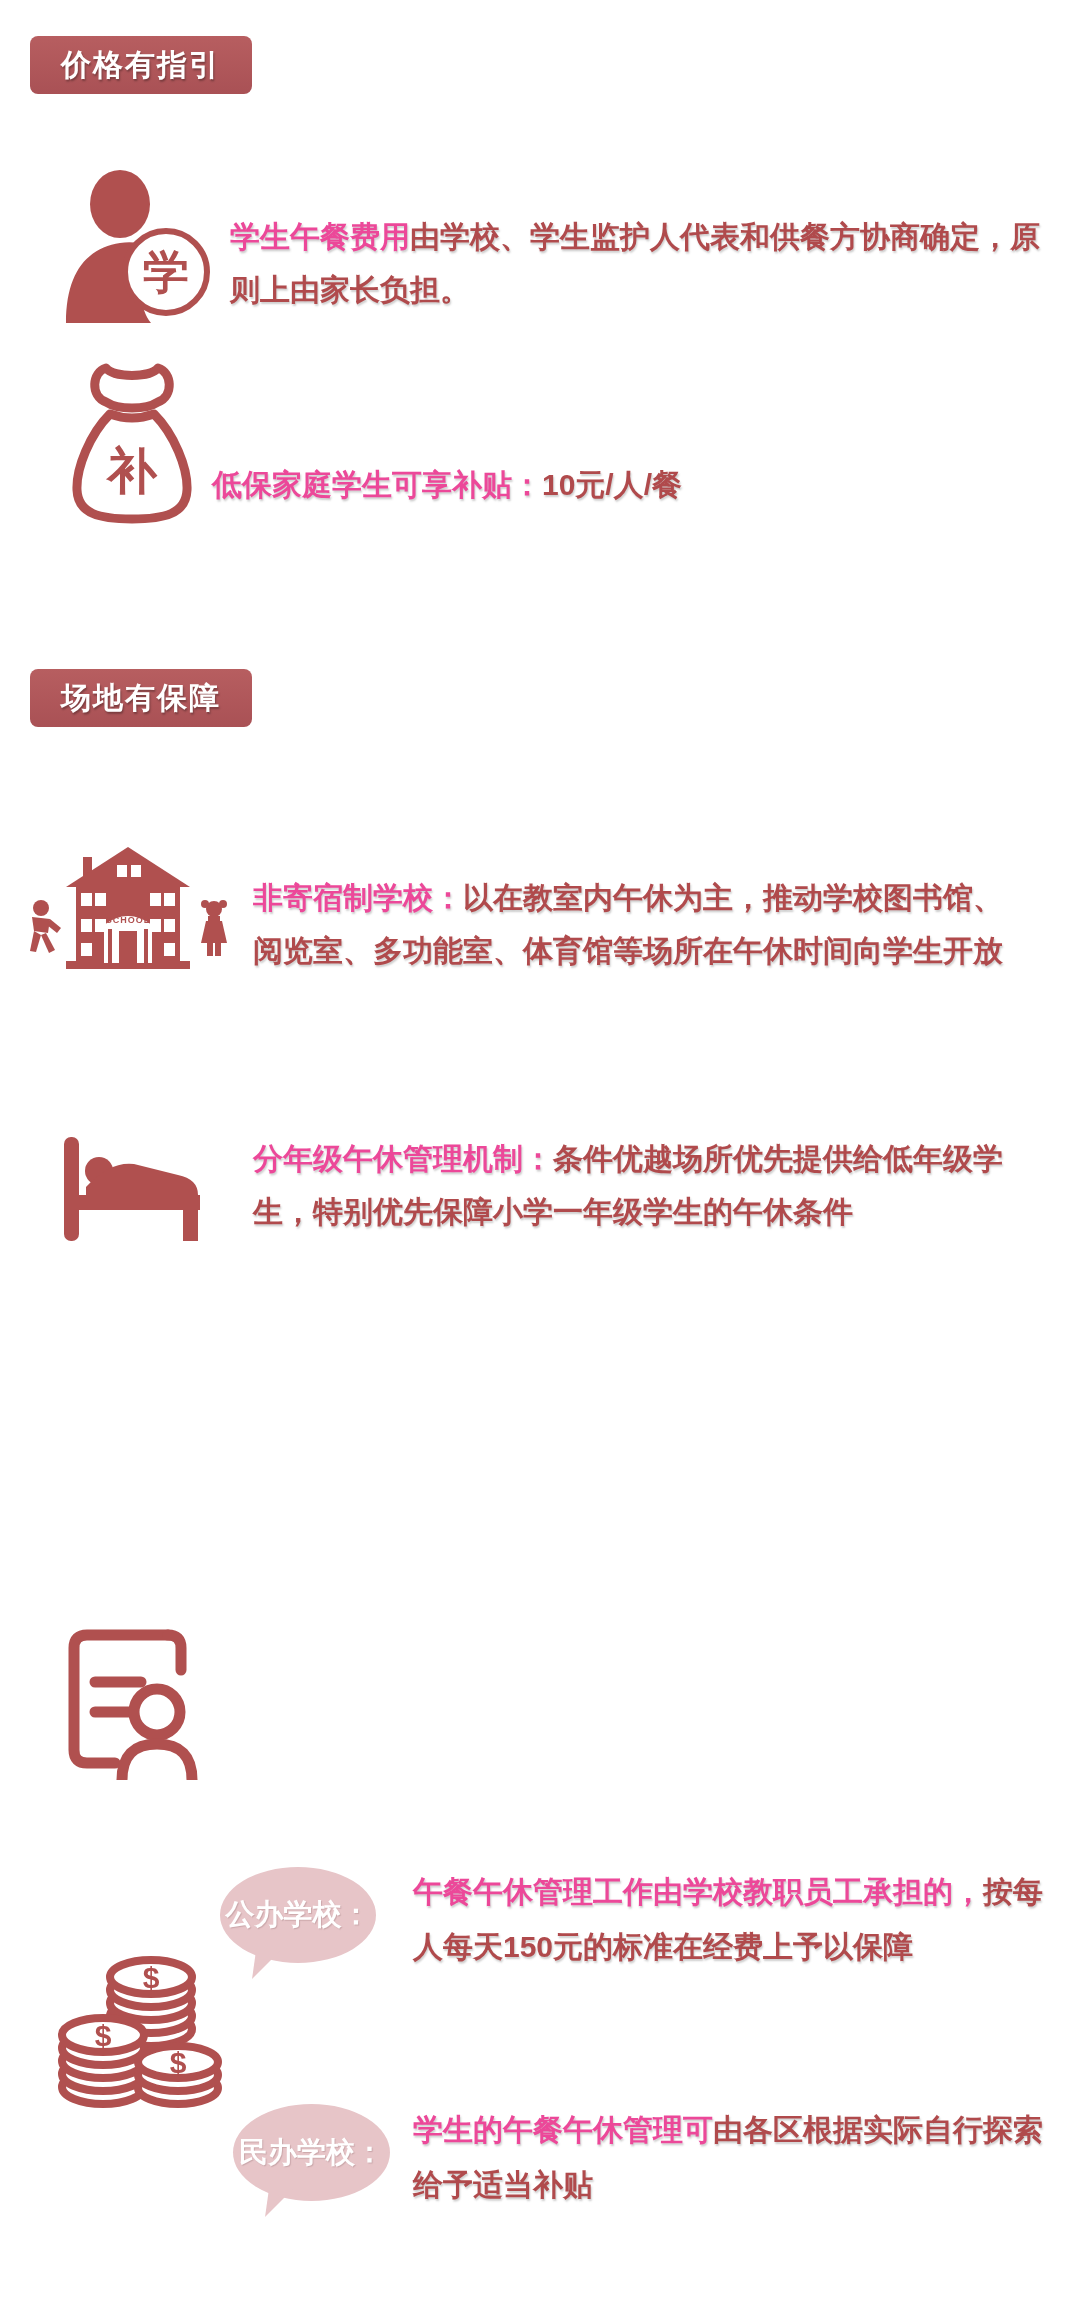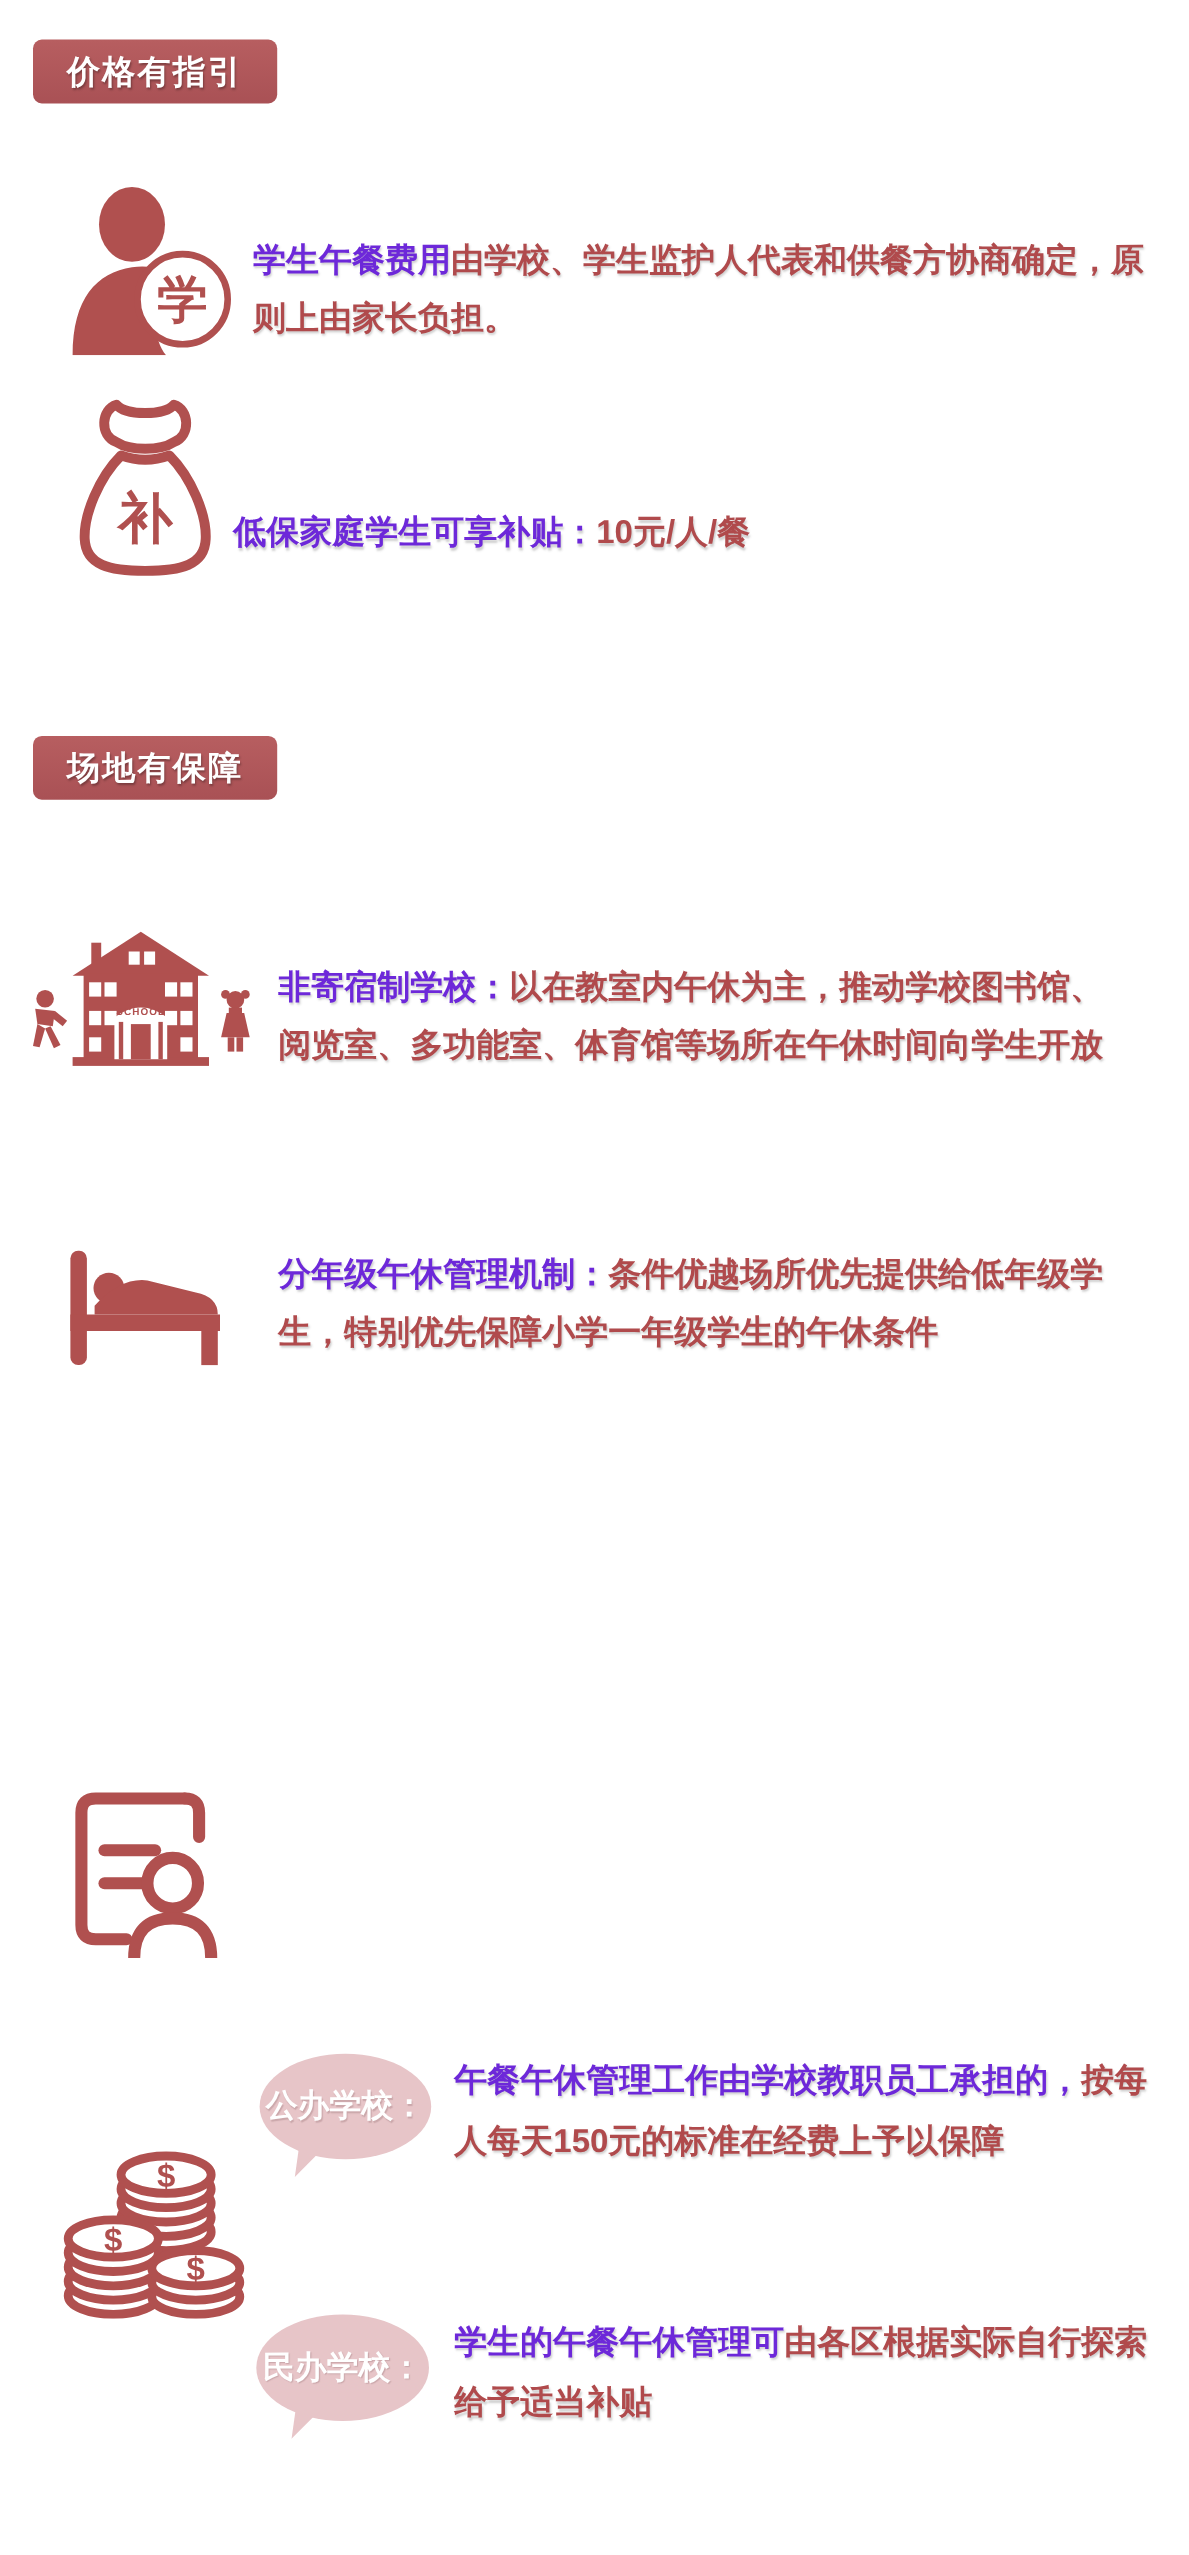--- a/index.html
+++ b/index.html
@@ -52,21 +52,21 @@
   }
   
   .txt{
     position:absolute;
     font-size:30px;
     font-weight:bold;
     line-height:53px;
     text-shadow:1px 2px 2px rgba(80,80,80,0.28);
   }
   .lh55{line-height:55px;}
-  .g{color:#6d28d9;}
+  .g{color:#ec4899;}
   .r{color:#b04a4c;}
   .icon{position:absolute;}
   
   .bubble{
     position:absolute;
     background:#e7c5c8;
     border-radius:50%;
     display:flex;
     align-items:center;
     justify-content:center;
@@ -209,21 +209,21 @@
     </g>
     <text x="55" y="113" text-anchor="middle" font-size="30" font-weight="bold" fill="#b0504f">$</text>
     <g stroke="#b0504f" stroke-width="8" fill="#ffffff">
       <ellipse cx="130" cy="155" rx="40" ry="16"></ellipse>
       <ellipse cx="130" cy="142" rx="40" ry="16"></ellipse>
       <ellipse cx="130" cy="129" rx="40" ry="16"></ellipse>
     </g>
     <text x="130" y="140" text-anchor="middle" font-size="30" font-weight="bold" fill="#b0504f">$</text>
   </svg>
 
-  <div class="bubble" style="left:236px;top:1867px;width:156px;height:96px;">
+  <div class="bubble" style="left:220px;top:1867px;width:156px;height:96px;">
     <span>公办学校：</span>
   </div>
   <div class="txt lh55" style="left:413px;top:1864px;width:645px;">
     <span class="g">午餐午休管理工作由学校教职员工承担的，</span><span class="r">按每人每天150元的标准在经费上予以保障</span>
   </div>
 
   <div class="bubble" style="left:233px;top:2104px;width:157px;height:97px;">
     <span>民办学校：</span>
   </div>
   <div class="txt lh55" style="left:413px;top:2102px;width:645px;">

